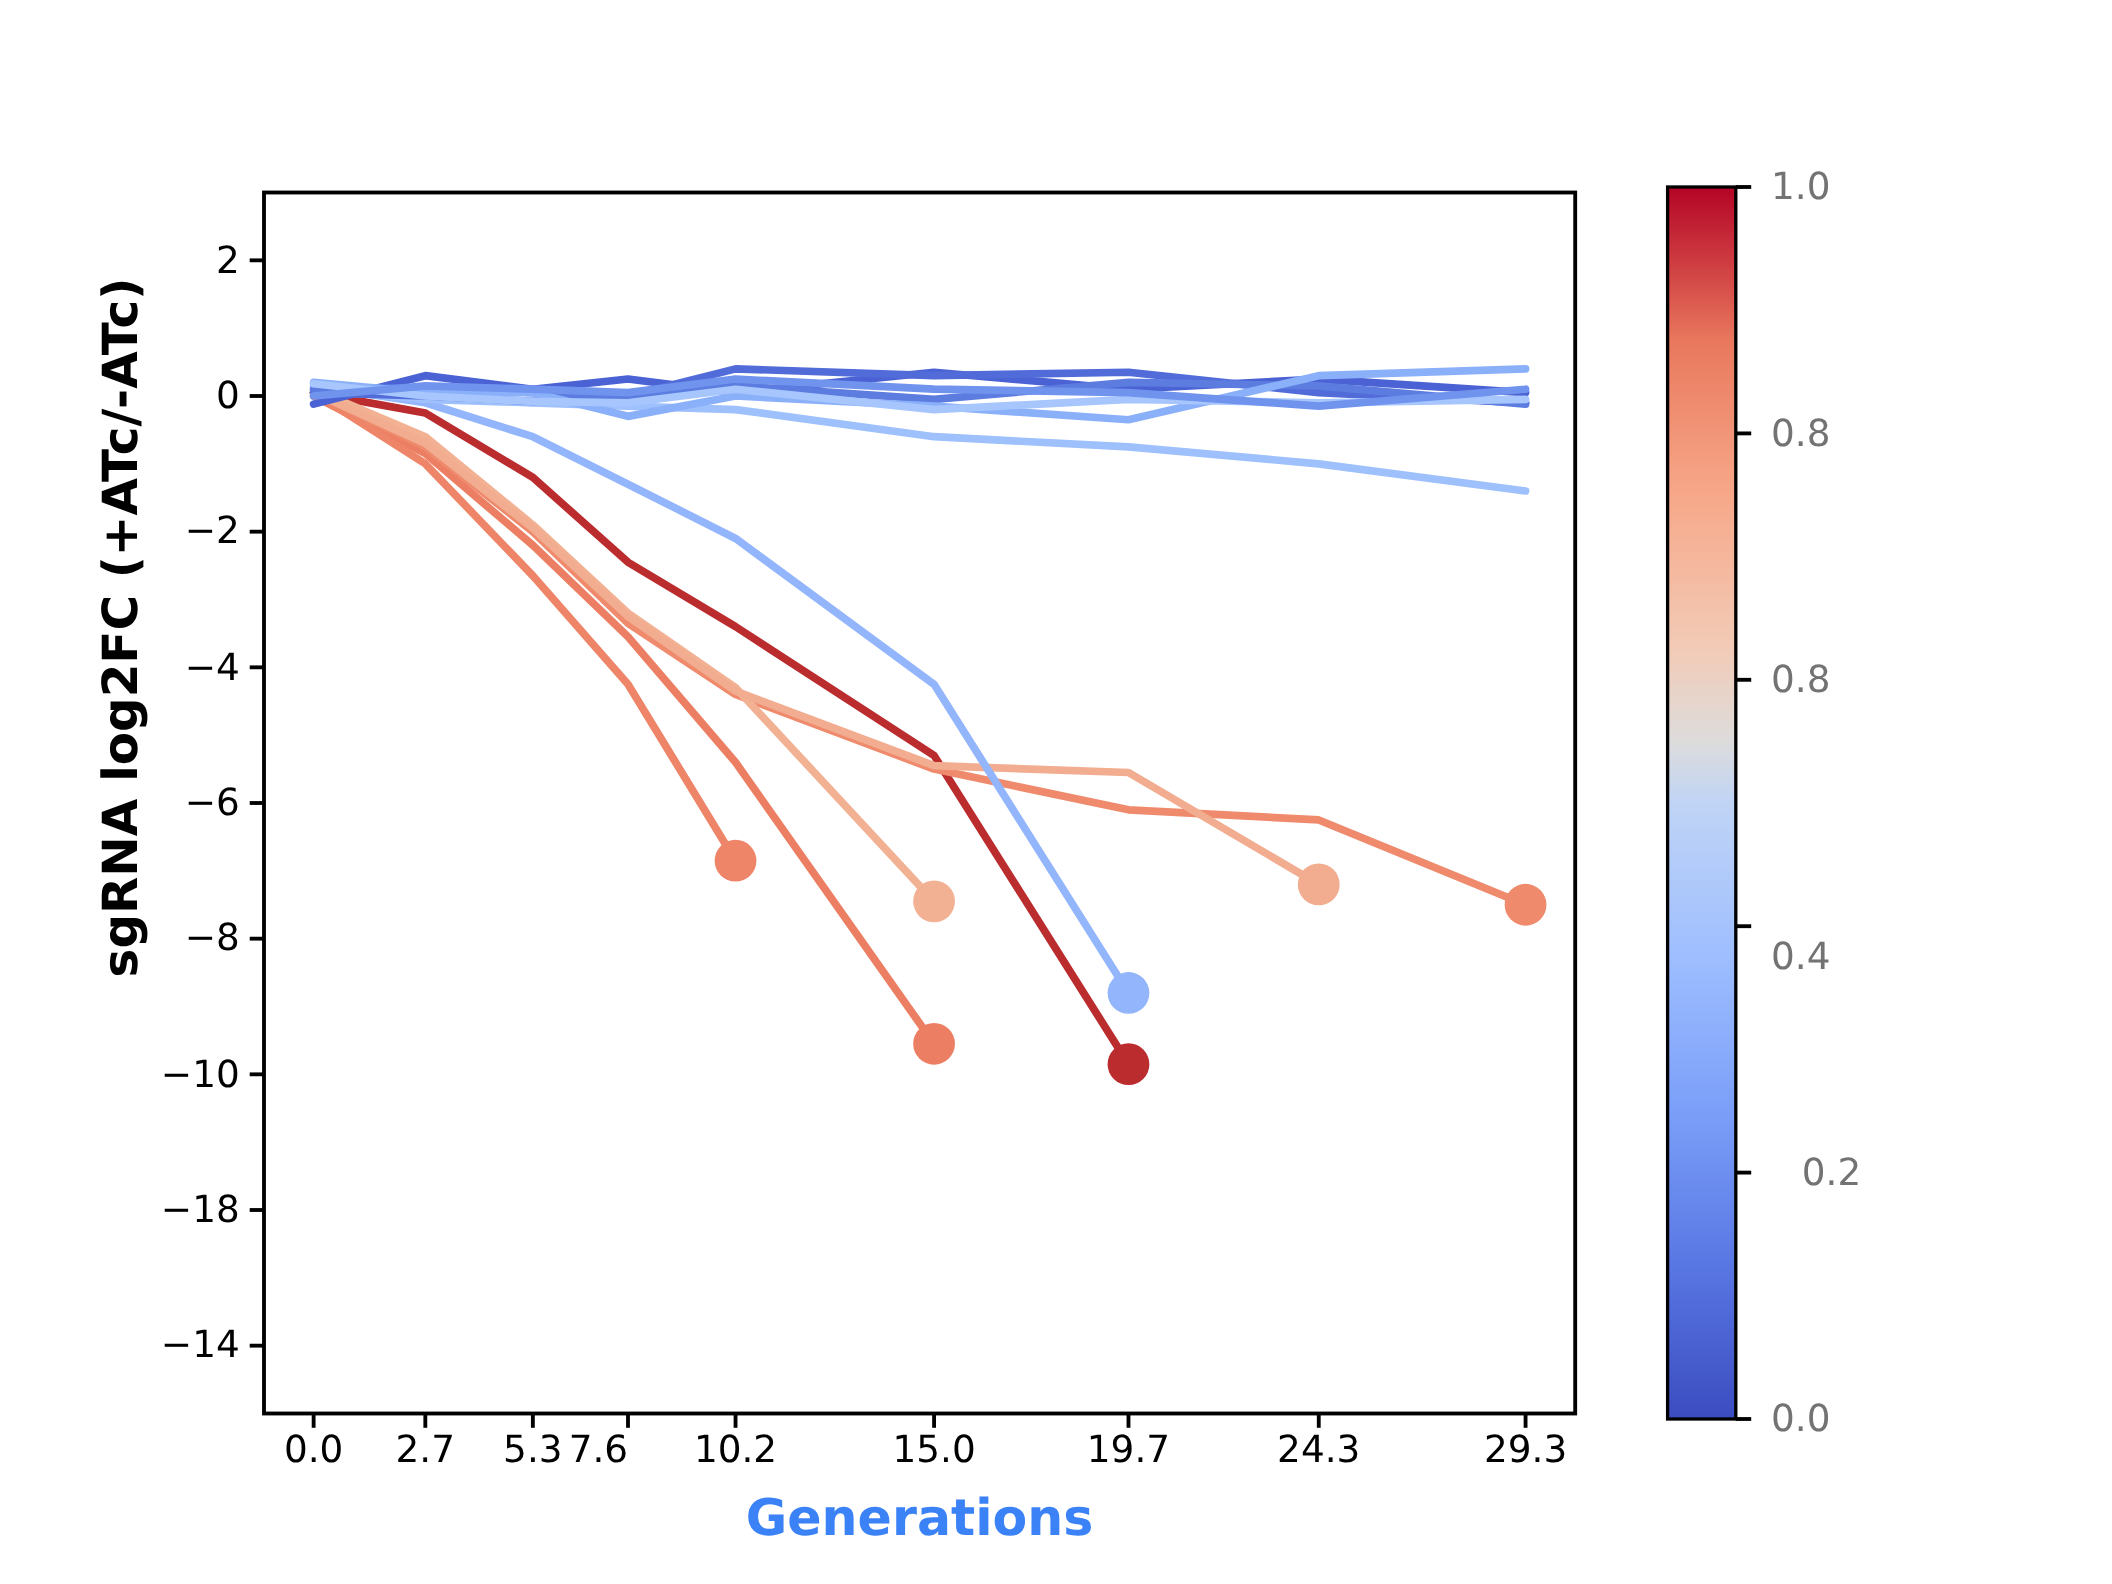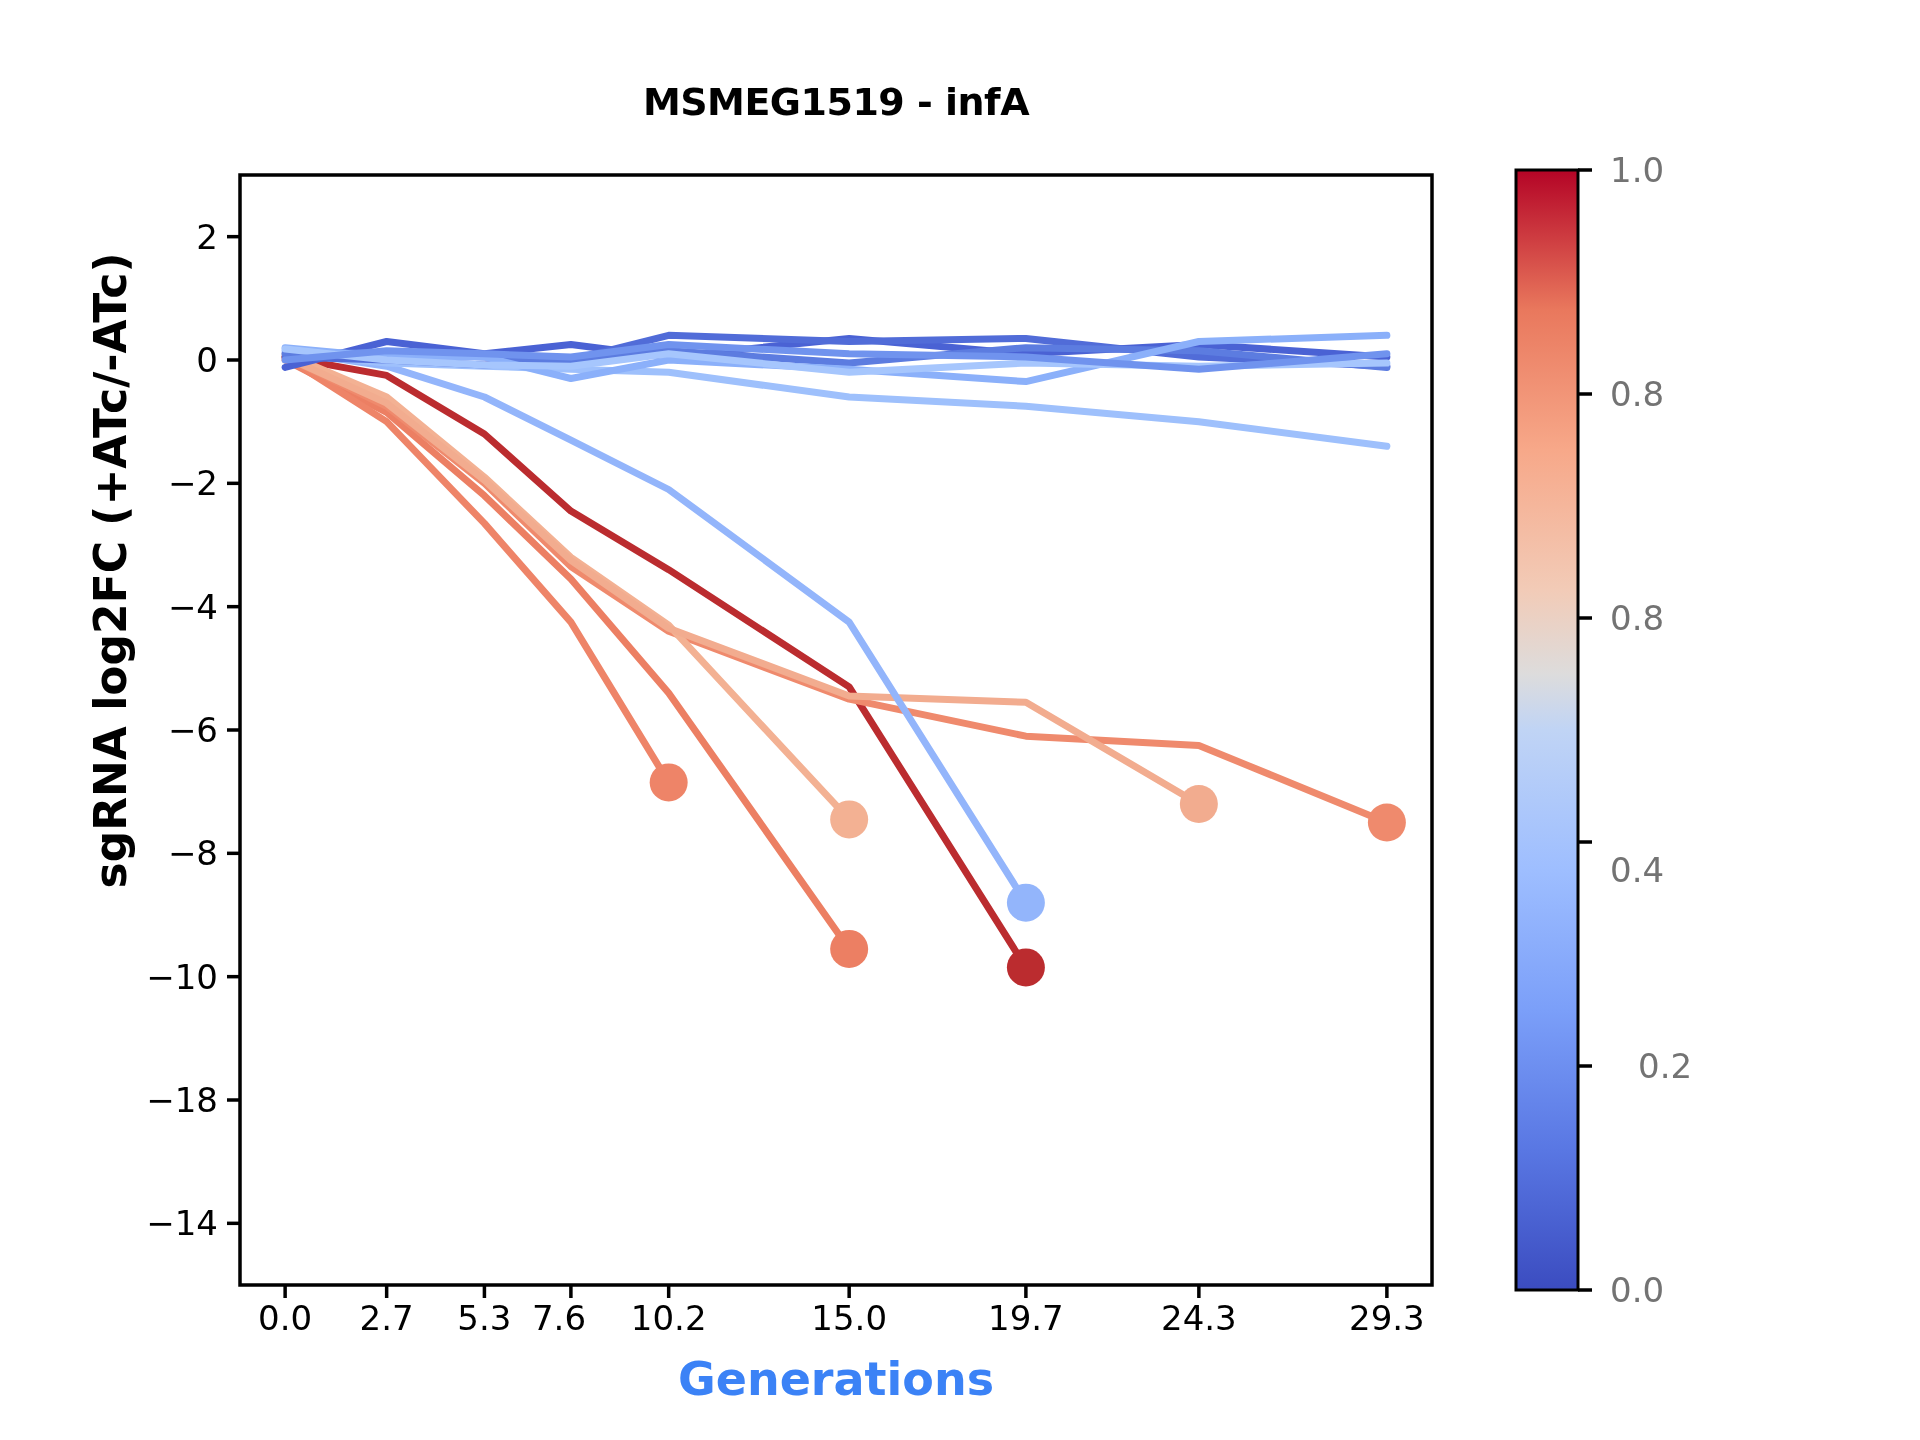--- a/index.html
+++ b/index.html
@@ -86,21 +86,20 @@
     position: absolute;
     left: 0;
     top: 0;
   }
 </style>
 </head>
 <body>
 
 <div id="figure">
 
-  <div id="chart-title">MSMEG1519 - infA</div>
 
   <div id="ylabel">sgRNA log2FC (+ATc/-ATc)</div>
 
   <div id="xlabel">Generations</div>
 
   <svg id="plot-svg" width="1920" height="1440">
     <g id="series-layer">
         <polyline points="285.12,356.92 386.65,375.42 484.42,434.00 570.90,511.08 668.67,569.67 849.16,686.83 1025.89,967.42" fill="none" stroke="#bb2c2f" stroke-width="7" stroke-linejoin="round" stroke-linecap="round"></polyline>
         <circle cx="1025.89" cy="967.42" r="19" fill="#bb2c2f"></circle>
         <polyline points="285.12,360.00 386.65,412.42 484.42,495.67 570.90,578.92 668.67,693.00 849.16,948.92" fill="none" stroke="#ec7f63" stroke-width="7" stroke-linejoin="round" stroke-linecap="round"></polyline>
@@ -156,21 +155,21 @@
       <div class="tick-label-y" style="top: 730px;">−6</div>
       <div class="tick-label-y" style="top: 853.333px;">−8</div>
       <div class="tick-label-y" style="top: 976.667px;">−10</div>
       <div class="tick-label-y" style="top: 1100px;">−18</div>
       <div class="tick-label-y" style="top: 1223.33px;">−14</div>
     </div>
   <div id="xtick-labels">
       <div class="tick-label-x" style="left: 285.123px;">0.0</div>
       <div class="tick-label-x" style="left: 386.65px;">2.7</div>
       <div class="tick-label-x" style="left: 484.416px;">5.3</div>
-      <div class="tick-label-x" style="left: 559px;">7.6</div>
+      <div class="tick-label-x" style="left: 544px;">7.6</div>
       <div class="tick-label-x" style="left: 668.669px;">10.2</div>
       <div class="tick-label-x" style="left: 849.161px;">15.0</div>
       <div class="tick-label-x" style="left: 1025.89px;">19.7</div>
       <div class="tick-label-x" style="left: 1198.86px;">24.3</div>
       <div class="tick-label-x" style="left: 1386.88px;">29.3</div>
     </div>
 
   <svg id="cbar-svg" width="1920" height="1440">
     <defs>
       <linearGradient id="coolwarm-grad" x1="0" y1="1" x2="0" y2="0">

